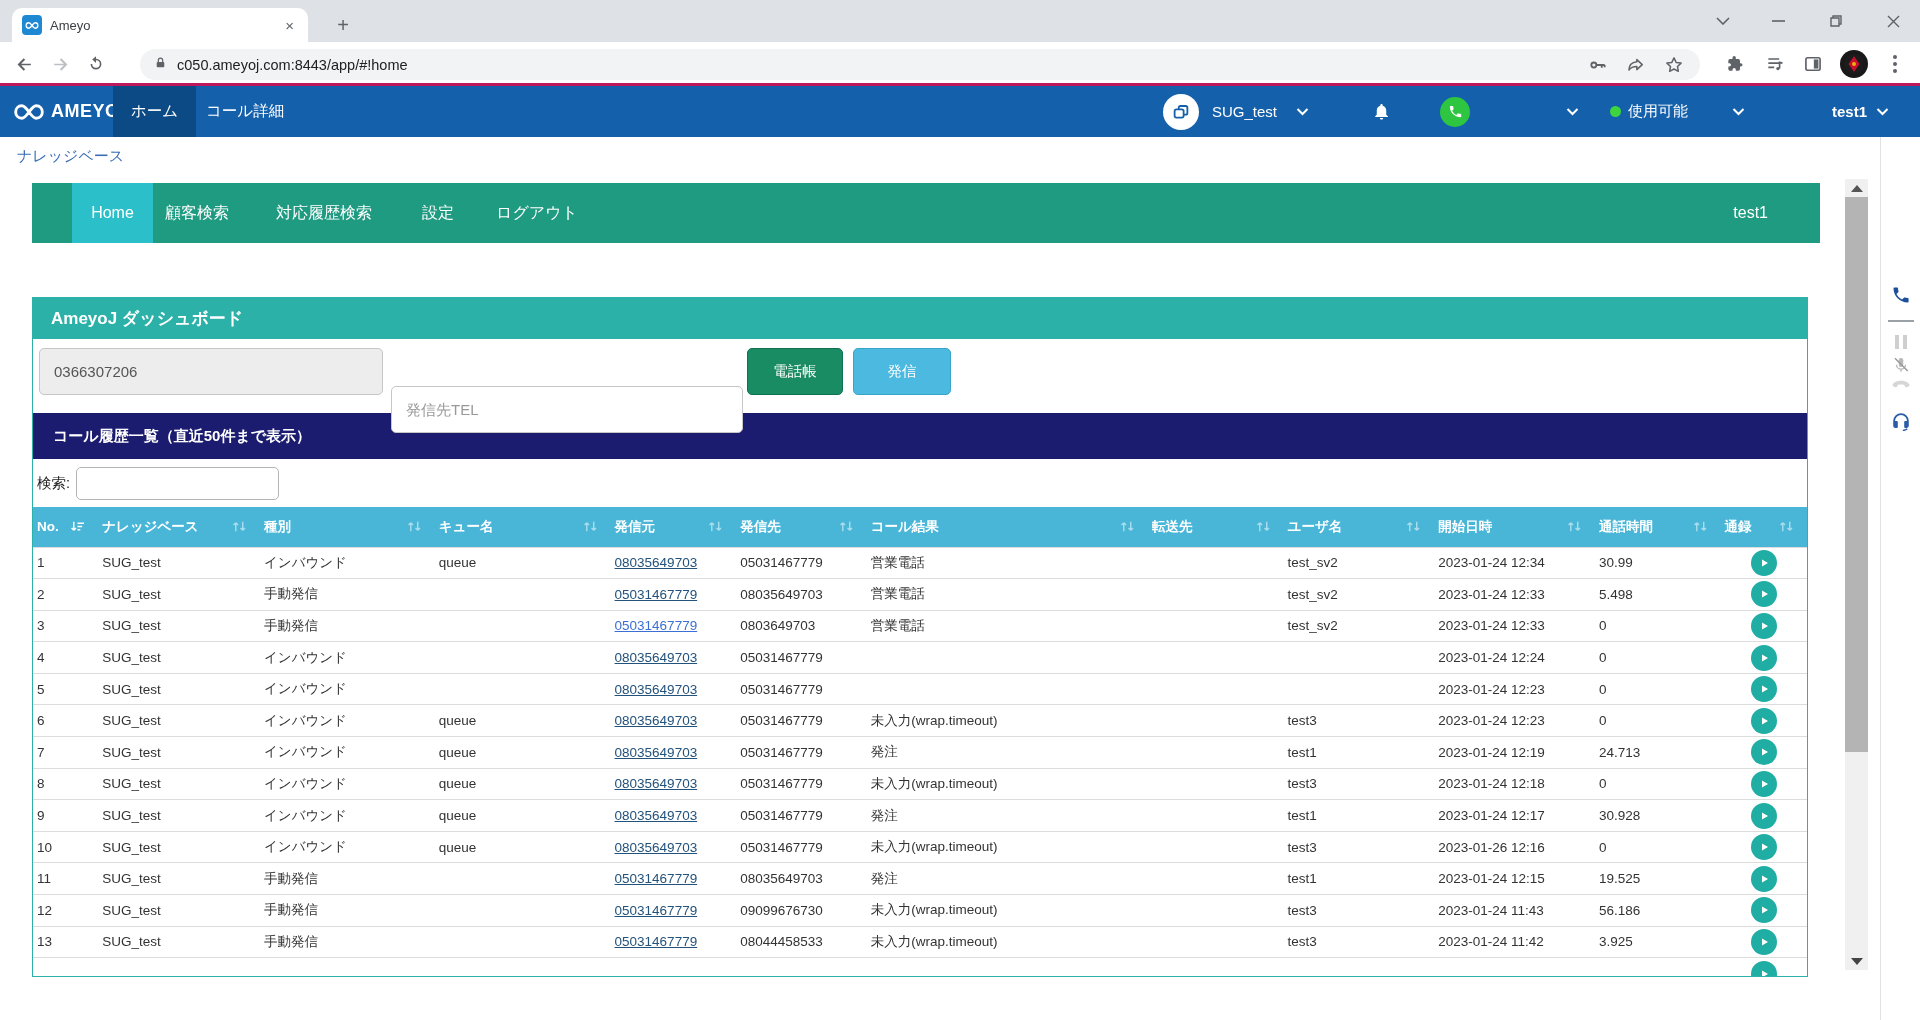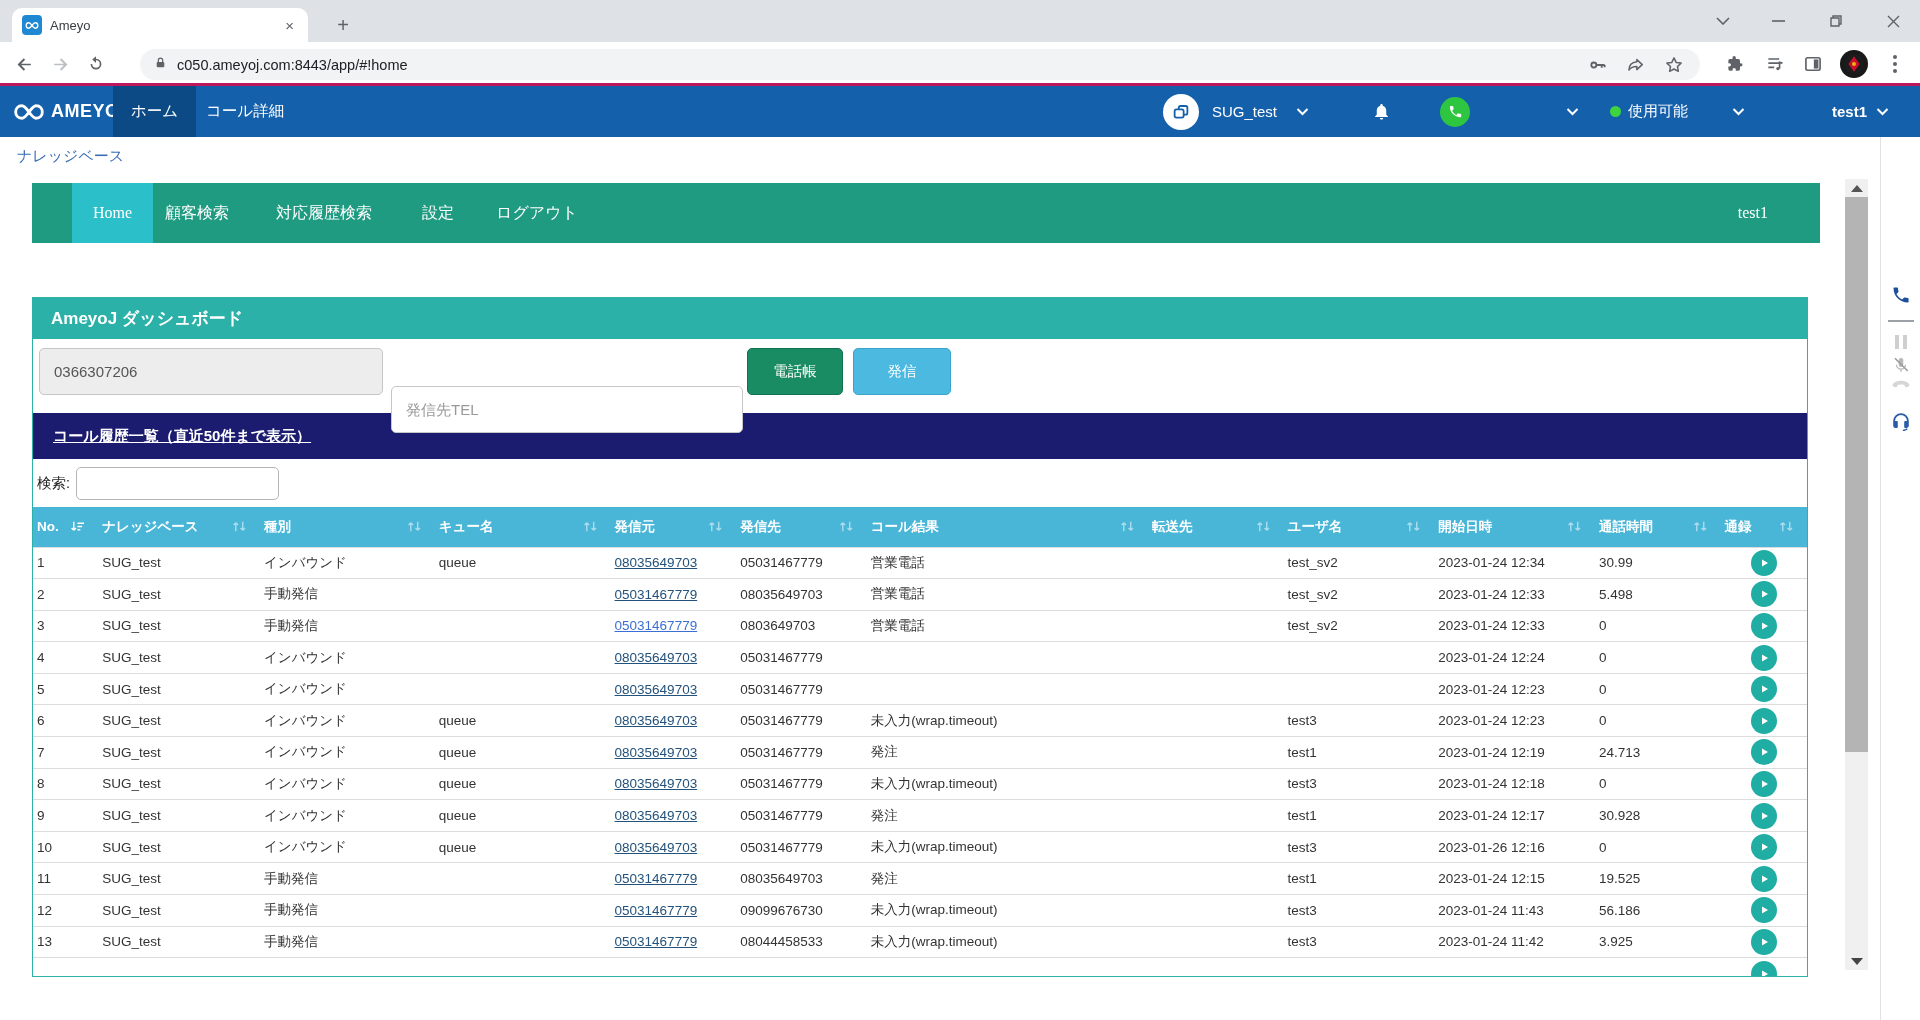--- a/index.html
+++ b/index.html
@@ -34,42 +34,42 @@
   #brand { position:absolute; left:13px; top:0; height:51px; display:flex; align-items:center; }
   #brand .brandtxt { font-size:18px; font-weight:bold; letter-spacing:.5px; margin-left:6px; }
   .appnav { position:absolute; top:0; height:51px; display:flex; align-items:center; font-size:15.5px; }
   #nav-home { left:113px; width:83px; justify-content:center; background:var(--active_blue,#0c4a86); }
   #nav-calldetail { left:206px; }
   .bar-item { position:absolute; top:0; height:51px; display:flex; align-items:center; }
 
   
   #kb-link { position:absolute; left:17px; top:147px; font-size:15px; color:#3a6db5; }
   #greenbar { position:absolute; left:32px; top:183px; width:1788px; height:60px;
-    background:var(--green_bar,#1f9b81); color:#fff; font-size:16px;font-family:Liberation Serif, serif; }
+    background:var(--green_bar,#1f9b81); color:#fff; font-size:16px; }
   .gnav { position:absolute; top:0; height:60px; display:flex; align-items:center; }
   #g-home { left:40px; width:81px; justify-content:center; background:var(--active_cyan,#2bc0c9); }
 
   #panel { position:absolute; left:32px; top:297px; width:1776px; height:680px;
     border:1px solid var(--teal,#2cb1a9); background:#fff; overflow:hidden; }
   #panel-header { height:41px; background:var(--teal,#2cb1a9); color:#fff; font-size:17px;
     font-weight:bold; line-height:41px; padding-left:18px; }
   #dialrow { position:relative; height:66px; }
   #own-number { position:absolute; left:6px; top:9px; width:344px; height:47px; background:#ededed;
     border:1px solid #c6c6c6; border-radius:5px; padding:0 14px; font-size:15px; color:#555; }
   #dest-tel { position:absolute; left:358px; top:9px; width:352px; height:47px; background:#fff;
     border:1px solid #c6c6c6; border-radius:5px; padding:0 14px; font-size:15px; color:#333;margin-top:38px; }
   #dest-tel::placeholder { color:#999; }
   #btn-phonebook { position:absolute; left:714px; top:9px; width:96px; height:47px;
     background:var(--phonebook_green,#198c64); color:#fff; border:1px solid #11704f;
     border-radius:5px; font-size:14.5px; }
   #btn-call { position:absolute; left:820px; top:9px; width:98px; height:47px;
     background:var(--call_blue,#4cb9e0); color:#fff; border:1px solid #39a3cc;
     border-radius:5px; font-size:14.5px; }
   #navybar { margin-top:8px; height:46px; background:var(--navy,#1b1b6f); color:#fff;
-    font-size:15px; font-weight:bold; line-height:46px; padding-left:20px;text-decoration:underline; }
+    font-size:15px; font-weight:bold; line-height:46px; padding-left:20px; }
   #searchrow { height:48px; display:flex; align-items:center; }
   #searchrow label { font-size:14.5px; color:#222; margin-left:4px; }
   #search-input { margin-left:6px; width:203px; height:33px; border:1px solid #b5b5b5;
     border-radius:5px; padding:0 8px; font-size:14px; }
 
   table { width:100%; border-collapse:collapse; table-layout:fixed; }
   thead th { height:40px; background:var(--table_header_blue,#49b6d8); color:#fff;
     font-size:13.5px; font-weight:bold; text-align:left; }
   thead th .thwrap { display:flex; align-items:center; justify-content:space-between;
     padding:0 12px 0 4px; }

